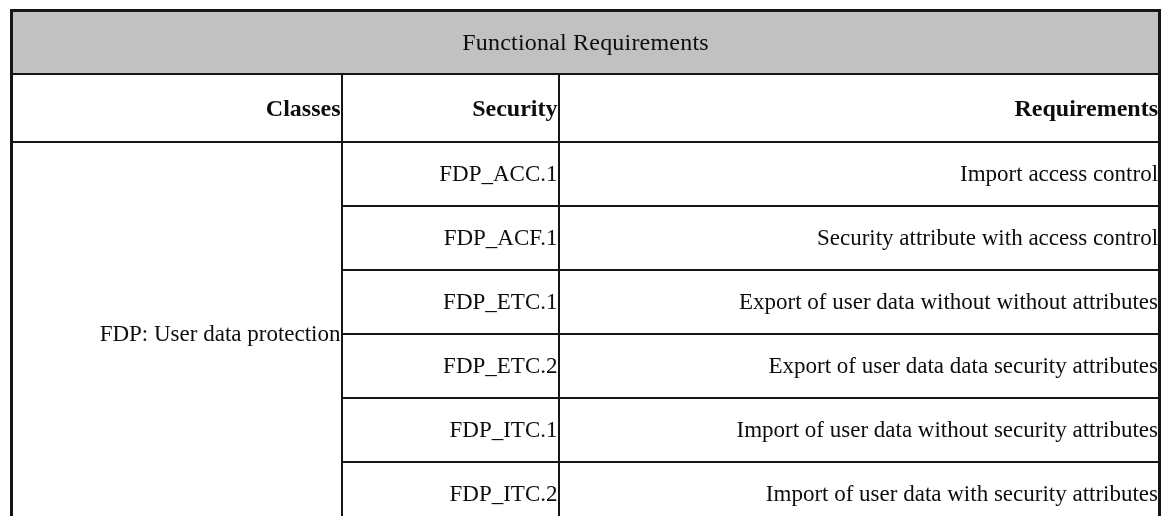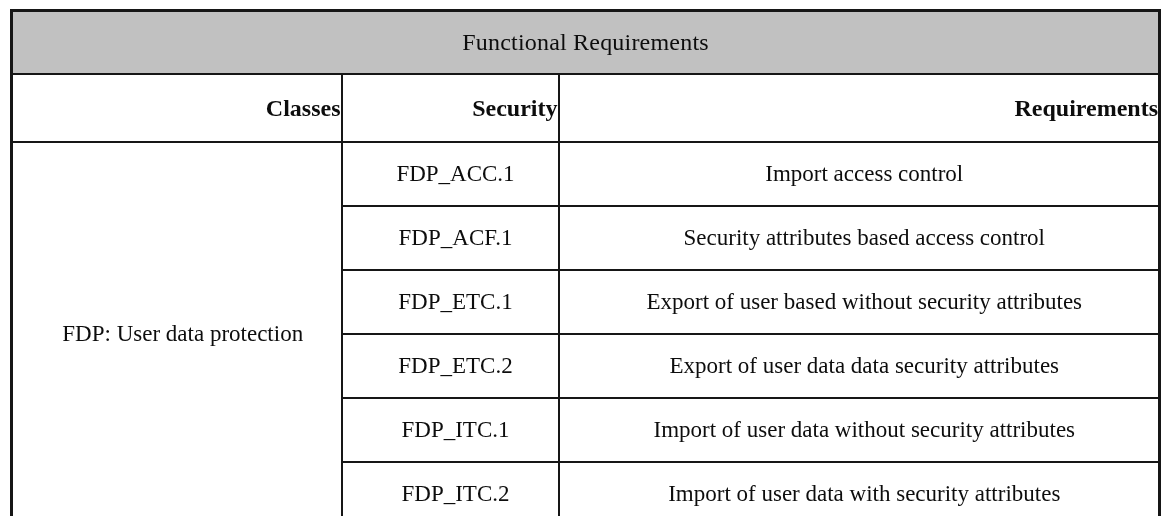--- a/index.html
+++ b/index.html
@@ -52,21 +52,21 @@
     font-weight: bold;
     text-align: right;
     vertical-align: middle;
     height: 66px;
     padding: 0 0 0 12px;
     background: #ffffff;
   }
   td {
     font-size: 23px;
     font-weight: normal;
-    text-align: center;
+    text-align: right;
     vertical-align: middle;
     padding: 0 0 0 11px;
     background: #ffffff;
     height: 62px;
     white-space: nowrap;
     overflow: hidden;
   }
   td.class-cell {
     padding-left: 12px;
     font-size: 23px;
@@ -91,25 +91,25 @@
         <th>Security</th>
         <th>Requirements</th>
       </tr>
       <tr>
         <td class="class-cell" rowspan="6">FDP: User data protection</td>
         <td>FDP_ACC.1</td>
         <td>Import access control</td>
       </tr>
       <tr>
         <td>FDP_ACF.1</td>
-        <td>Security attributes based access control</td>
+        <td>Security attribute with access control</td>
       </tr>
       <tr>
         <td>FDP_ETC.1</td>
-        <td>Export of user based without security attributes</td>
+        <td>Export of user data without without attributes</td>
       </tr>
       <tr>
         <td>FDP_ETC.2</td>
         <td>Export of user data data security attributes</td>
       </tr>
       <tr>
         <td>FDP_ITC.1</td>
         <td>Import of user data without security attributes</td>
       </tr>
       <tr>

